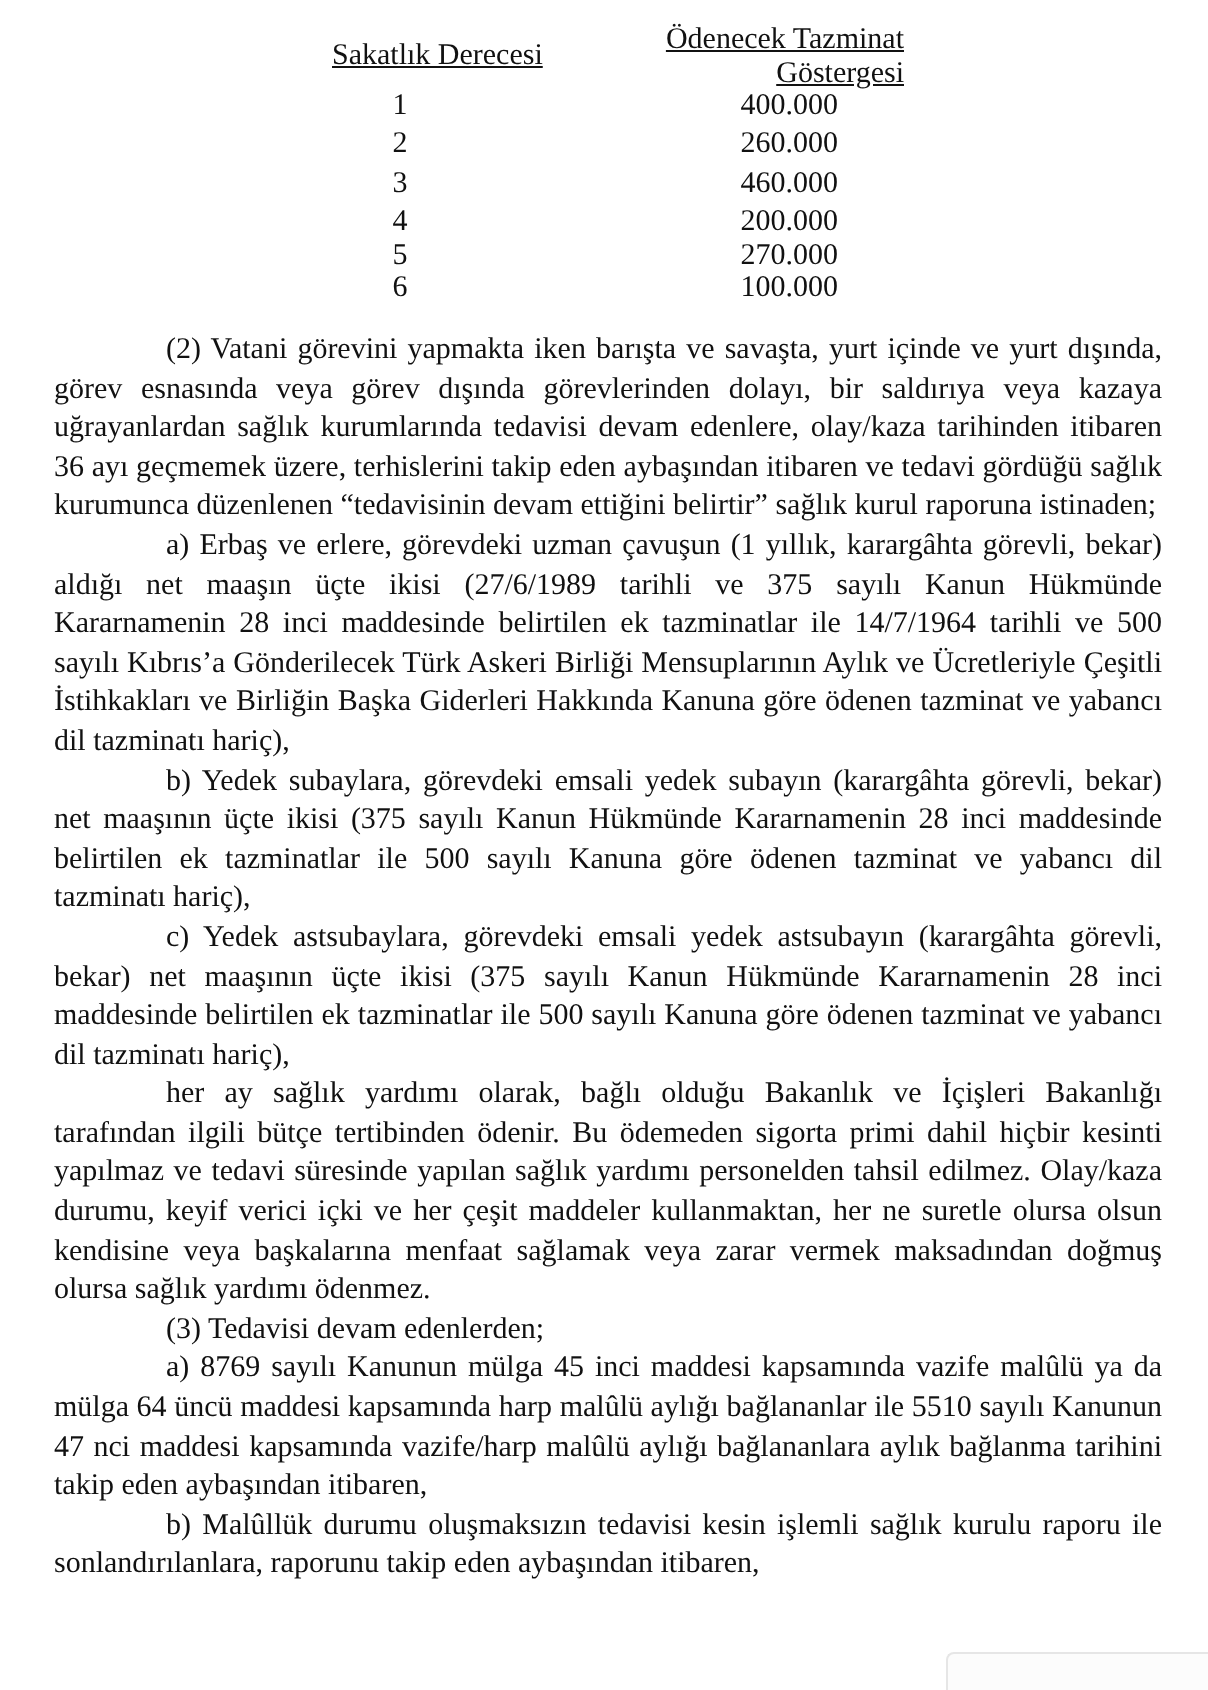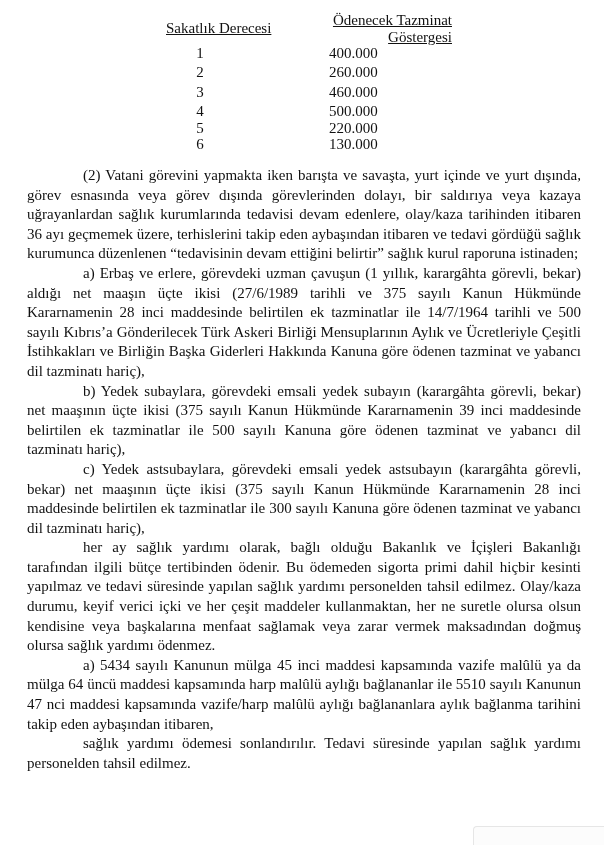--- a/index.html
+++ b/index.html
@@ -6,21 +6,21 @@
   body {
     width: 604px; height: 845px; overflow: hidden; position: relative;
     font-family: "Liberation Serif", serif; color: #111; font-size: 15px;
   }
   .page { position: absolute; left: 27px; top: 0; width: 554px; }
   .tbl { position: absolute; top: 0; left: 0; width: 554px; height: 160px; text-decoration: underline; }
   .th1 { position: absolute; left: 139px; top: 20px; text-decoration: underline; white-space: nowrap; }
   .th2 { position: absolute; left: 280px; top: 12px; width: 145px; text-align: right; text-decoration: underline; line-height: 17px; }
   .row { position: absolute; left: 0; width: 554px; height: 20px; }
   .c1 { position: absolute; left: 160px; width: 26px; text-align: center; }
-  .c2 { position: absolute; left: 302px; width: 90px; text-align: left; }
+  .c2 { position: absolute; left: 302px; width: 90px; text-align: right; }
   .body-text { position: absolute; top: 166px; left: 0; width: 554px; line-height: 19.6px; text-align: justify; }
   .p { margin: 0; text-indent: 56px; font-family: Liberation Serif, serif; }
   .spacer { height: 22px; }
   .corner { position: absolute; right: 0; bottom: 0; width: 130px; height: 18px; border-top: 1px solid #e6e6e6; border-left: 1px solid #e6e6e6; border-top-left-radius: 4px; background: #fcfcfc; }
 </style>
 </head>
 <body>
 
 <div class="page">
   <div class="tbl">
@@ -33,38 +33,39 @@
     <div class="row" style="top:64px">
       <span class="c1">2</span>
       <span class="c2">260.000</span>
     </div>
     <div class="row" style="top:84px">
       <span class="c1">3</span>
       <span class="c2">460.000</span>
     </div>
     <div class="row" style="top:103px">
       <span class="c1">4</span>
-      <span class="c2">500.000</span>
+      <span class="c2">200.000</span>
     </div>
     <div class="row" style="top:120px">
       <span class="c1">5</span>
-      <span class="c2">220.000</span>
+      <span class="c2">270.000</span>
     </div>
     <div class="row" style="top:136px">
       <span class="c1">6</span>
-      <span class="c2">130.000</span>
+      <span class="c2">100.000</span>
     </div>
   </div>
 
   <div class="body-text">
     <p class="p">(2) Vatani görevini yapmakta iken barışta ve savaşta, yurt içinde ve yurt dışında, görev esnasında veya görev dışında görevlerinden dolayı, bir saldırıya veya kazaya uğrayanlardan sağlık kurumlarında tedavisi devam edenlere, olay/kaza tarihinden itibaren 36 ayı geçmemek üzere, terhislerini takip eden aybaşından itibaren ve tedavi gördüğü sağlık kurumunca düzenlenen “tedavisinin devam ettiğini belirtir” sağlık kurul raporuna istinaden;</p>
     <p class="p">a) Erbaş ve erlere, görevdeki uzman çavuşun (1 yıllık, karargâhta görevli, bekar) aldığı net maaşın üçte ikisi (27/6/1989 tarihli ve 375 sayılı Kanun Hükmünde Kararnamenin 28 inci maddesinde belirtilen ek tazminatlar ile 14/7/1964 tarihli ve 500 sayılı Kıbrıs’a Gönderilecek Türk Askeri Birliği Mensuplarının Aylık ve Ücretleriyle Çeşitli İstihkakları ve Birliğin Başka Giderleri Hakkında Kanuna göre ödenen tazminat ve yabancı dil tazminatı hariç),</p>
-    <p class="p">b) Yedek subaylara, görevdeki emsali yedek subayın (karargâhta görevli, bekar) net maaşının üçte ikisi (375 sayılı Kanun Hükmünde Kararnamenin 39 inci maddesinde belirtilen ek tazminatlar ile 500 sayılı Kanuna göre ödenen tazminat ve yabancı dil tazminatı hariç),</p>
-    <p class="p">c) Yedek astsubaylara, görevdeki emsali yedek astsubayın (karargâhta görevli, bekar) net maaşının üçte ikisi (375 sayılı Kanun Hükmünde Kararnamenin 28 inci maddesinde belirtilen ek tazminatlar ile 300 sayılı Kanuna göre ödenen tazminat ve yabancı dil tazminatı hariç),</p>
+    <p class="p">b) Yedek subaylara, görevdeki emsali yedek subayın (karargâhta görevli, bekar) net maaşının üçte ikisi (375 sayılı Kanun Hükmünde Kararnamenin 28 inci maddesinde belirtilen ek tazminatlar ile 500 sayılı Kanuna göre ödenen tazminat ve yabancı dil tazminatı hariç),</p>
+    <p class="p">c) Yedek astsubaylara, görevdeki emsali yedek astsubayın (karargâhta görevli, bekar) net maaşının üçte ikisi (375 sayılı Kanun Hükmünde Kararnamenin 28 inci maddesinde belirtilen ek tazminatlar ile 500 sayılı Kanuna göre ödenen tazminat ve yabancı dil tazminatı hariç),</p>
     <p class="p">her ay sağlık yardımı olarak, bağlı olduğu Bakanlık ve İçişleri Bakanlığı tarafından ilgili bütçe tertibinden ödenir. Bu ödemeden sigorta primi dahil hiçbir kesinti yapılmaz ve tedavi süresinde yapılan sağlık yardımı personelden tahsil edilmez. Olay/kaza durumu, keyif verici içki ve her çeşit maddeler kullanmaktan, her ne suretle olursa olsun kendisine veya başkalarına menfaat sağlamak veya zarar vermek maksadından doğmuş olursa sağlık yardımı ödenmez.</p>
-    <p class="p">a) 5434 sayılı Kanunun mülga 45 inci maddesi kapsamında vazife malûlü ya da mülga 64 üncü maddesi kapsamında harp malûlü aylığı bağlananlar ile 5510 sayılı Kanunun 47 nci maddesi kapsamında vazife/harp malûlü aylığı bağlananlara aylık bağlanma tarihini takip eden aybaşından itibaren,</p>
-    <p class="p">sağlık yardımı ödemesi sonlandırılır. Tedavi süresinde yapılan sağlık yardımı personelden tahsil edilmez.</p>
+    <p class="p">(3) Tedavisi devam edenlerden;</p>
+    <p class="p">a) 8769 sayılı Kanunun mülga 45 inci maddesi kapsamında vazife malûlü ya da mülga 64 üncü maddesi kapsamında harp malûlü aylığı bağlananlar ile 5510 sayılı Kanunun 47 nci maddesi kapsamında vazife/harp malûlü aylığı bağlananlara aylık bağlanma tarihini takip eden aybaşından itibaren,</p>
+    <p class="p">b) Malûllük durumu oluşmaksızın tedavisi kesin işlemli sağlık kurulu raporu ile sonlandırılanlara, raporunu takip eden aybaşından itibaren,</p>
     <div class="spacer"></div>
 
   </div>
 </div>
 
 <div class="corner"></div>
 
 </body></html>

